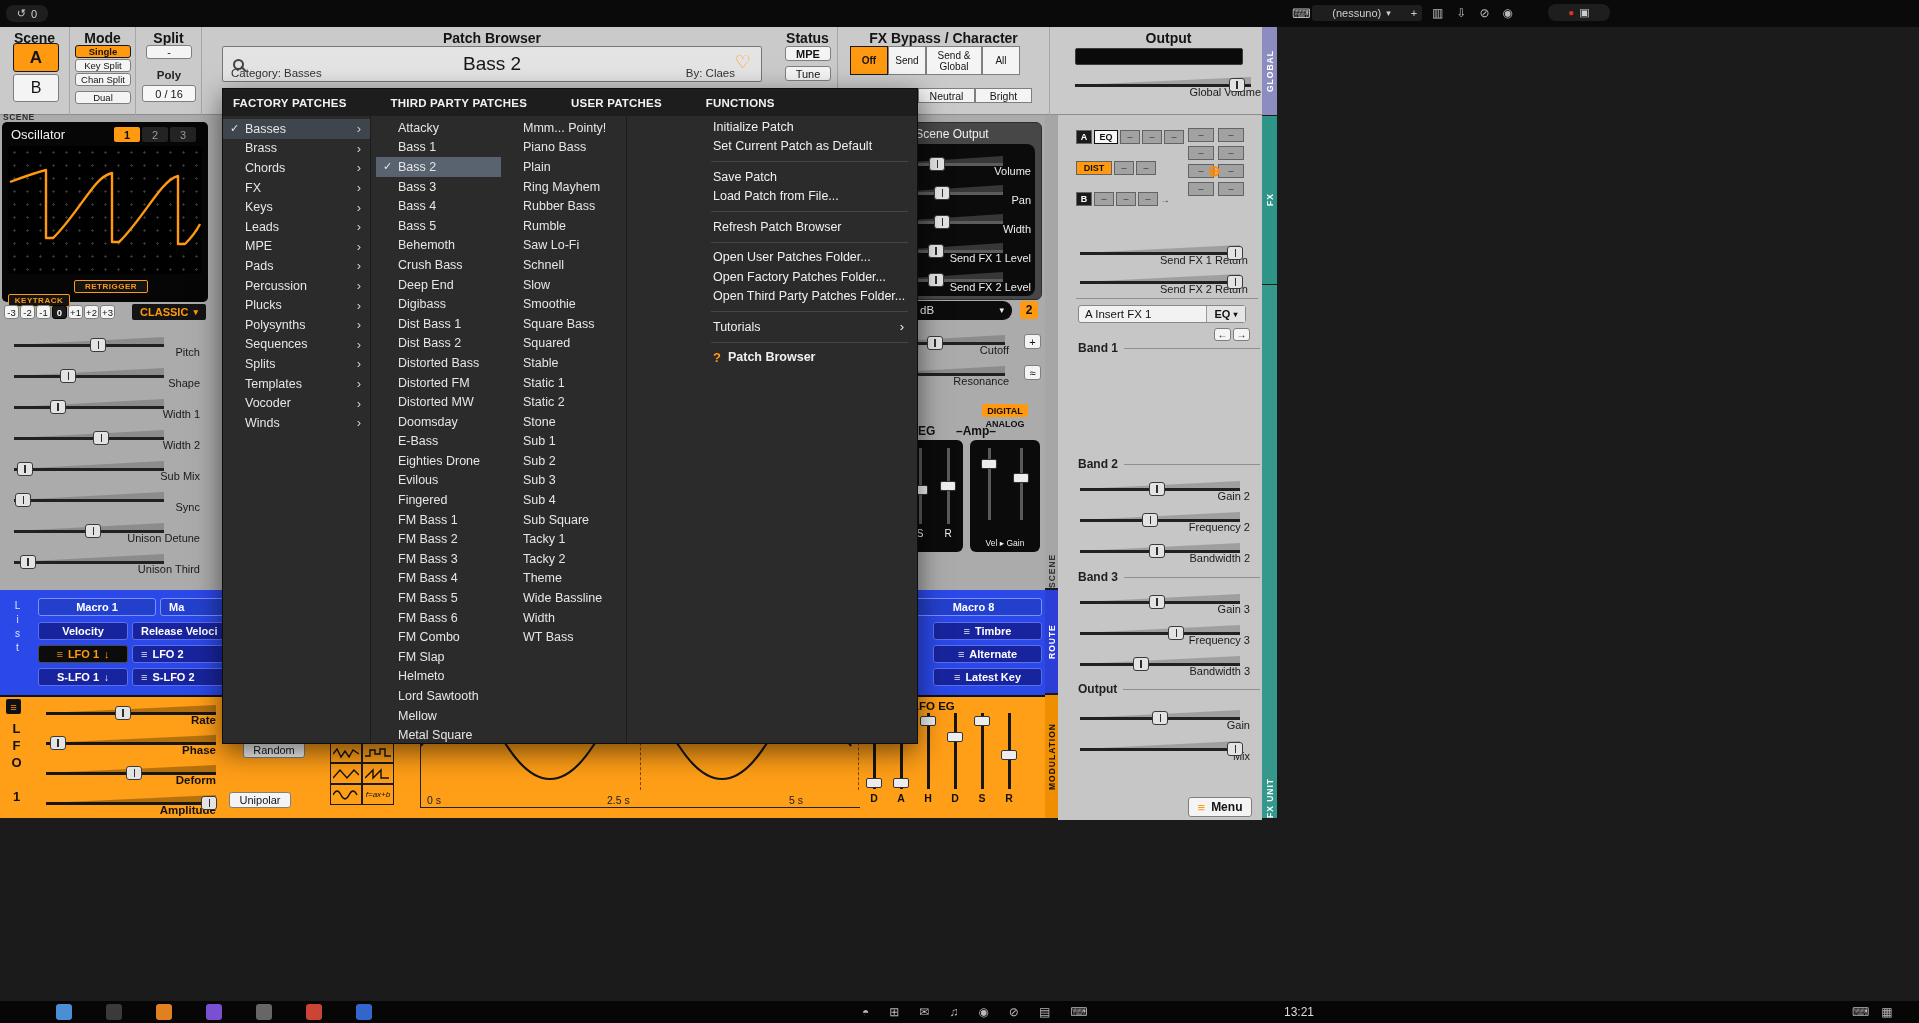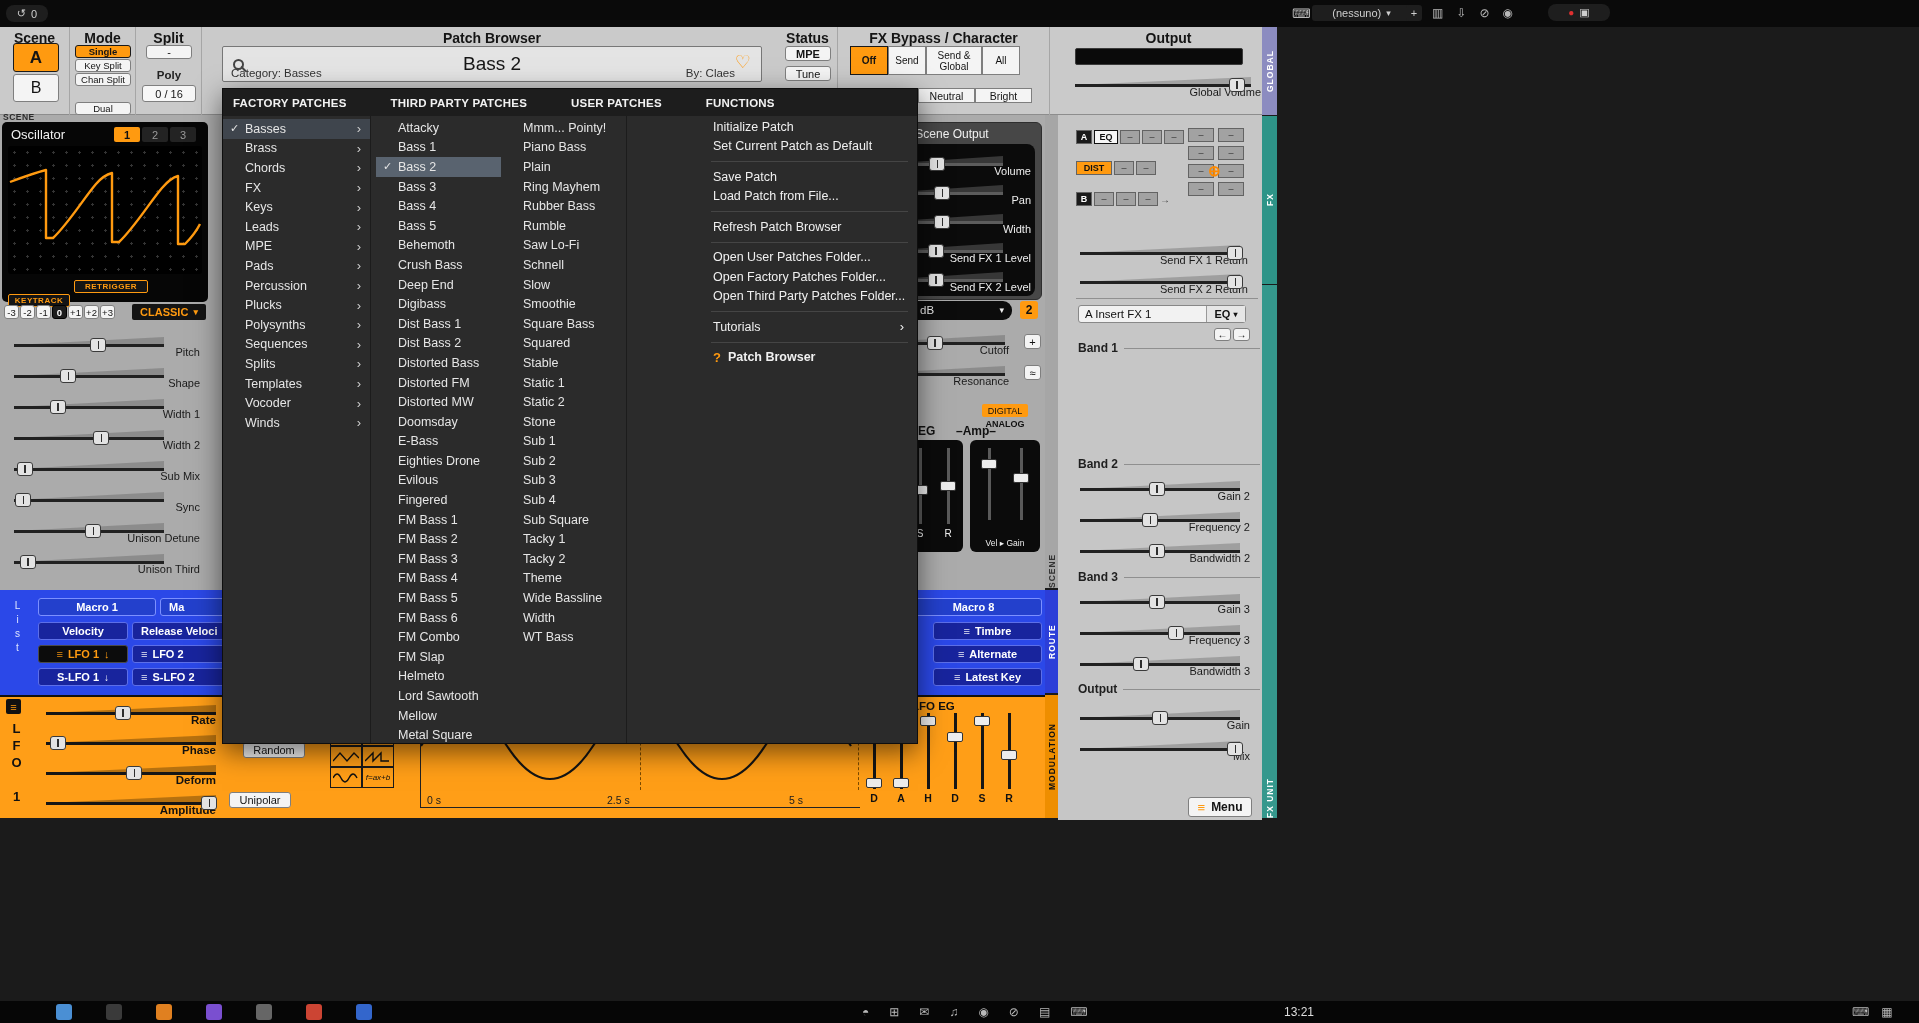--- a/index.html
+++ b/index.html
@@ -137,21 +137,21 @@
     <div class="abs" style="left:5px;top:18px;width:56px">
 
         <div class="btn on" style="height:13px;margin-bottom:1px;font-size:9.5px">
           <span>Single</span>
         </div>
 
         <div class="btn" style="height:13px;margin-bottom:1px;font-size:9.5px">
           <span>Key Split</span>
         </div>
 
-        <div class="btn" style="height:13px;margin-bottom:16px;font-size:9.5px">
+        <div class="btn" style="height:13px;margin-bottom:5px;font-size:9.5px">
           <span>Chan Split</span>
         </div>
 
         <div class="btn" style="height:13px;margin-bottom:1px;font-size:9.5px">
           <span>Dual</span>
         </div>
       </div>
   </div>
 
   <div class="abs hgroup" style="left:136px;width:66px">
@@ -406,21 +406,21 @@
         <span class="wedge"></span>
         <span class="track"></span>
         <span class="handle" style="left: calc(30% - 8px);"></span>
         <span class="lbl" style="right:-4px">Resonance</span>
       </div>
     </div>
   <div class="abs btn" style="left:1024px;top:334px;width:17px;height:15px">+</div>
   <div class="abs btn" style="left:1024px;top:365px;width:17px;height:15px">≈</div>
 
   <div class="abs" style="left:864px;top:402px;width:54px;height:40px;background:#f4f4f4;border-radius:3px;border:1px solid #888"></div>
-  <div class="abs" style="left:982px;top:404px;width:46px;height:13px;background:#ff9a10;border-radius:2px;color:#111;font-weight:normal;font-size:9px;display:flex;align-items:center;justify-content:center">DIGITAL</div>
+  <div class="abs" style="left:982px;top:404px;width:46px;height:13px;background:#ff9a10;border-radius:2px;color:#111;font-weight:bold;font-size:9px;display:flex;align-items:center;justify-content:center">DIGITAL</div>
   <div class="abs" style="left:982px;top:419px;width:46px;text-align:center;color:#111;font-weight:bold;font-size:9px">ANALOG</div>
   <div class="abs" style="left:918px;top:424px;font-weight:bold;font-size:12px;color:#111">EG</div>
   <div class="abs" style="left:956px;top:424px;font-weight:bold;font-size:12px;color:#111">–Amp–</div>
 
   <div class="abs" style="left:905px;top:440px;width:58px;height:112px;background:#0b0b0b;border-radius:6px;display:flex;gap:12px;justify-content:center;padding-top:8px;padding-bottom:20px;box-sizing:border-box">
 
       <div class="vs" style="height:76px">
         <span class="vtrack"></span>
         <span class="vhandle" style="bottom: calc(45% - 5px);"></span>
         <span class="vlbl">S</span>
@@ -530,21 +530,21 @@
           <span class="wedge"></span>
           <span class="track"></span>
           <span class="handle" style="left: calc(96% - 8px);"></span>
           <span class="lbl">Amplitude</span>
         </div>
       </div>
 
     <div class="abs btn" style="left:243px;top:47px;width:62px;height:16px">Random</div>
     <div class="abs btn" style="left:229px;top:97px;width:62px;height:16px">Unipolar</div>
 
-    <div class="abs" style="left:330px;top:30px;display:grid;grid-template-columns:32px 32px">
+    <div class="abs" style="left:330px;top:47px;display:grid;grid-template-columns:32px 32px">
       <div class="wicell">
           <svg width="26" height="14" viewBox="0 0 26 14">
             <path d="M0,8 L4,3 L8,11 L12,5 L16,11 L20,4 L26,8" fill="none" stroke="#111" stroke-width="1.4"></path>
           </svg>
         </div>
       <div class="wicell">
           <svg width="26" height="14" viewBox="0 0 26 14">
             <path d="M0,10 h5 v-6 h5 v4 h5 v-5 h5 v7 h6" fill="none" stroke="#111" stroke-width="1.4"></path>
           </svg>
         </div>

